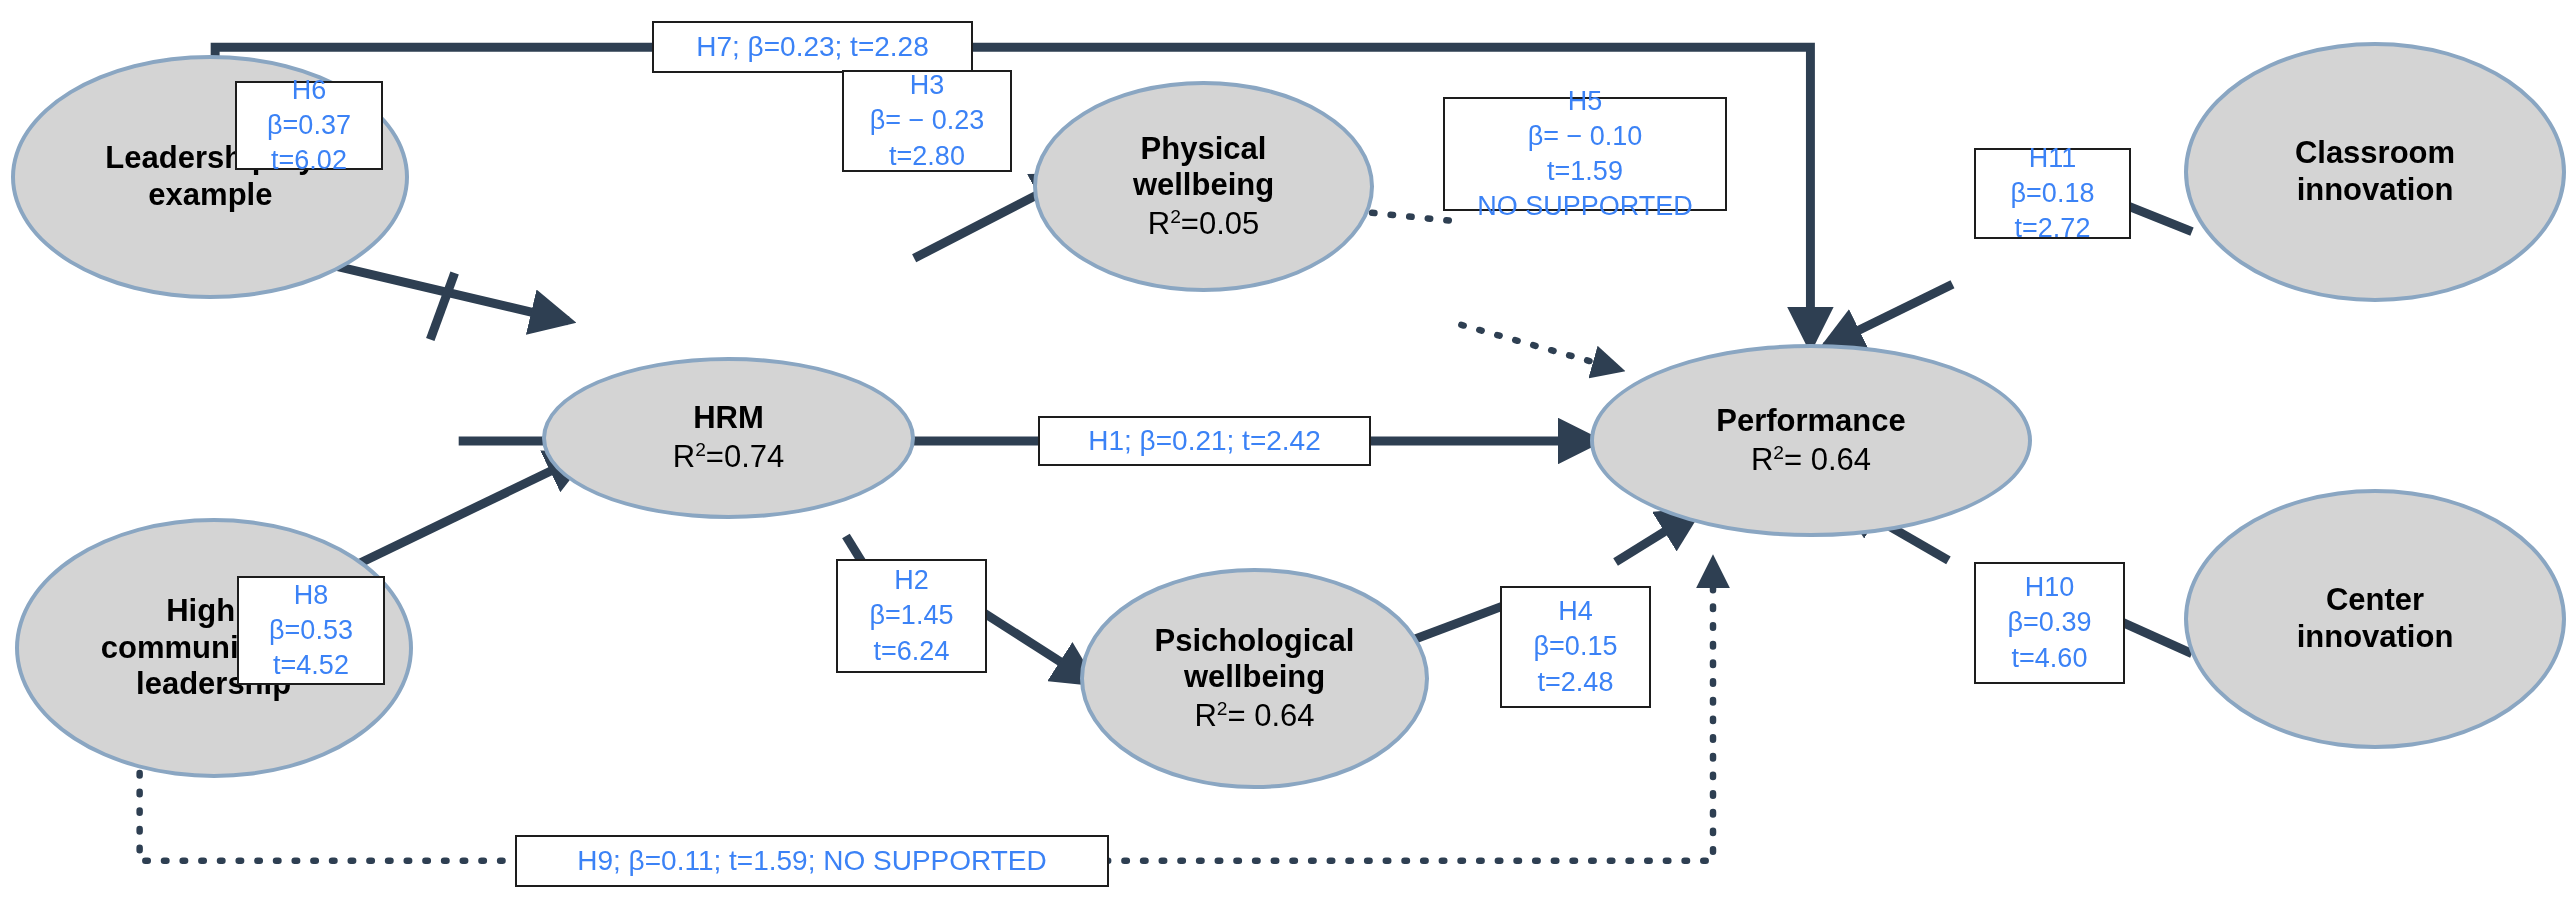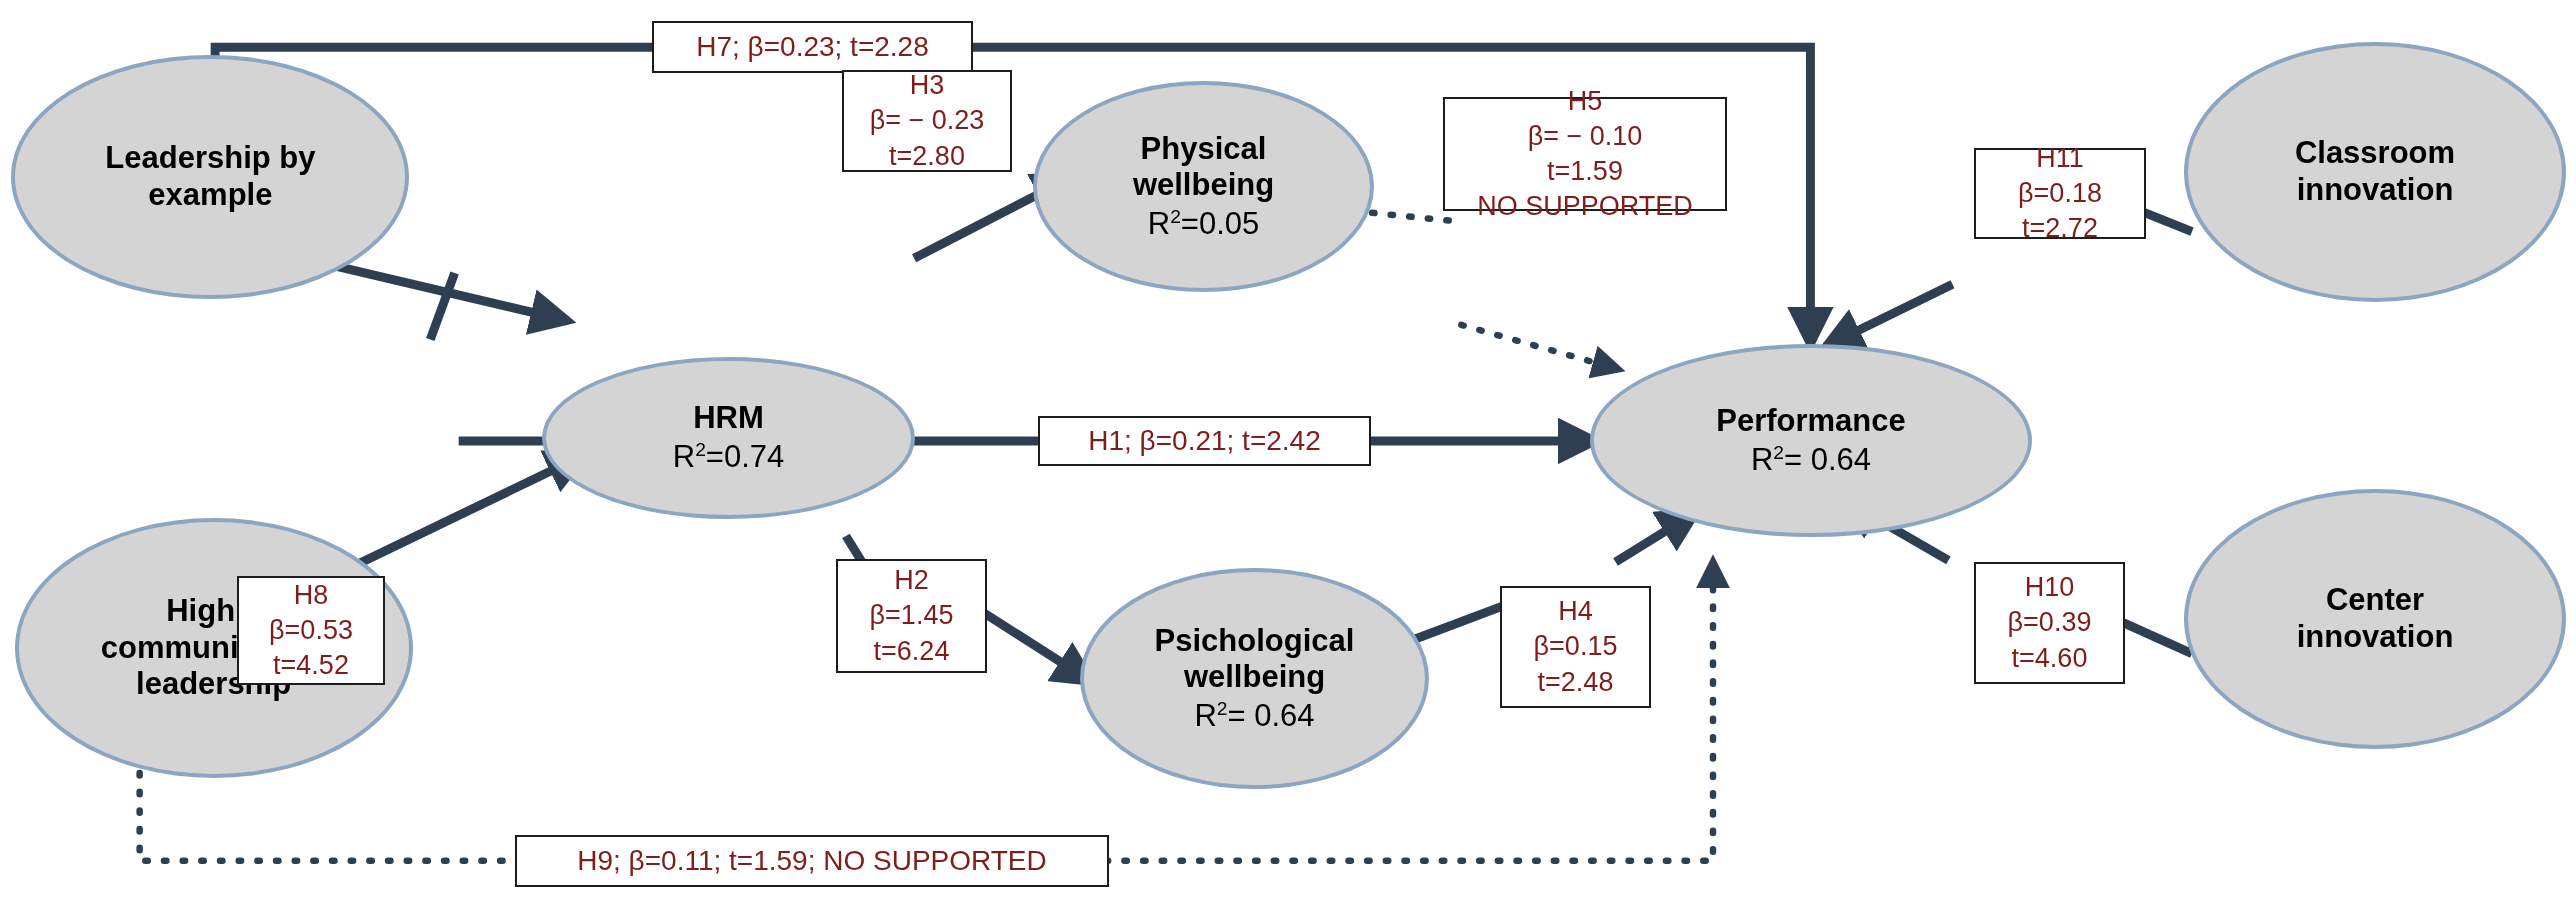--- a/index.html
+++ b/index.html
@@ -56,21 +56,21 @@
   .labelbox {
     position: absolute;
     background: #ffffff;
     border: 2.4px solid #1d1d1d;
     box-sizing: border-box;
     display: flex;
     flex-direction: column;
     align-items: center;
     justify-content: center;
     text-align: center;
-    color: #7f1d1d;
+    color: #3b82f6;
     z-index: 6;
     line-height: 1.30;
   }
   .labelbox .ln {
     display: block;
     white-space: pre;
   }
   .lb-inline {
     flex-direction: row;
     line-height: 1.1;
@@ -186,35 +186,40 @@
 
   <div class="node" style="left:2184px; top:489px; width:382px; height:260px; font-size:31px;">
     <div class="nlabel">Center
 innovation</div>
   </div>
 
   <div class="labelbox lb-inline" style="left:652px; top:21px; width:321px; height:52px; font-size:28px;">
     <span class="ln">H7; β=0.23; t=2.28</span>
   </div>
 
+  <div class="labelbox" style="left:235px; top:81px; width:148px; height:89px; font-size:27px;">
+    <span class="ln">H6</span>
+    <span class="ln">β=0.37</span>
+    <span class="ln">t=6.02</span>
+  </div>
 
   <div class="labelbox" style="left:812px; top:70px; width:170px; height:102px; font-size:27px;margin-left:30px;">
     <span class="ln">H3</span>
     <span class="ln">β= − 0.23</span>
     <span class="ln">t=2.80</span>
   </div>
 
   <div class="labelbox" style="left:1443px; top:97px; width:284px; height:114px; font-size:27px;">
     <span class="ln">H5</span>
     <span class="ln">β= − 0.10</span>
     <span class="ln">t=1.59</span>
     <span class="ln">NO SUPPORTED</span>
   </div>
 
-  <div class="labelbox" style="left:1974px; top:148px; width:172px; height:91px; font-size:27px;">
+  <div class="labelbox" style="left:1974px; top:148px; width:157px; height:91px; font-size:27px;">
     <span class="ln">H11</span>
     <span class="ln">β=0.18</span>
     <span class="ln">t=2.72</span>
   </div>
 
   <div class="labelbox lb-inline" style="left:1038px; top:416px; width:333px; height:50px; font-size:28px;">
     <span class="ln">H1; β=0.21; t=2.42</span>
   </div>
 
   <div class="labelbox" style="left:237px; top:576px; width:148px; height:109px; font-size:27px;">

